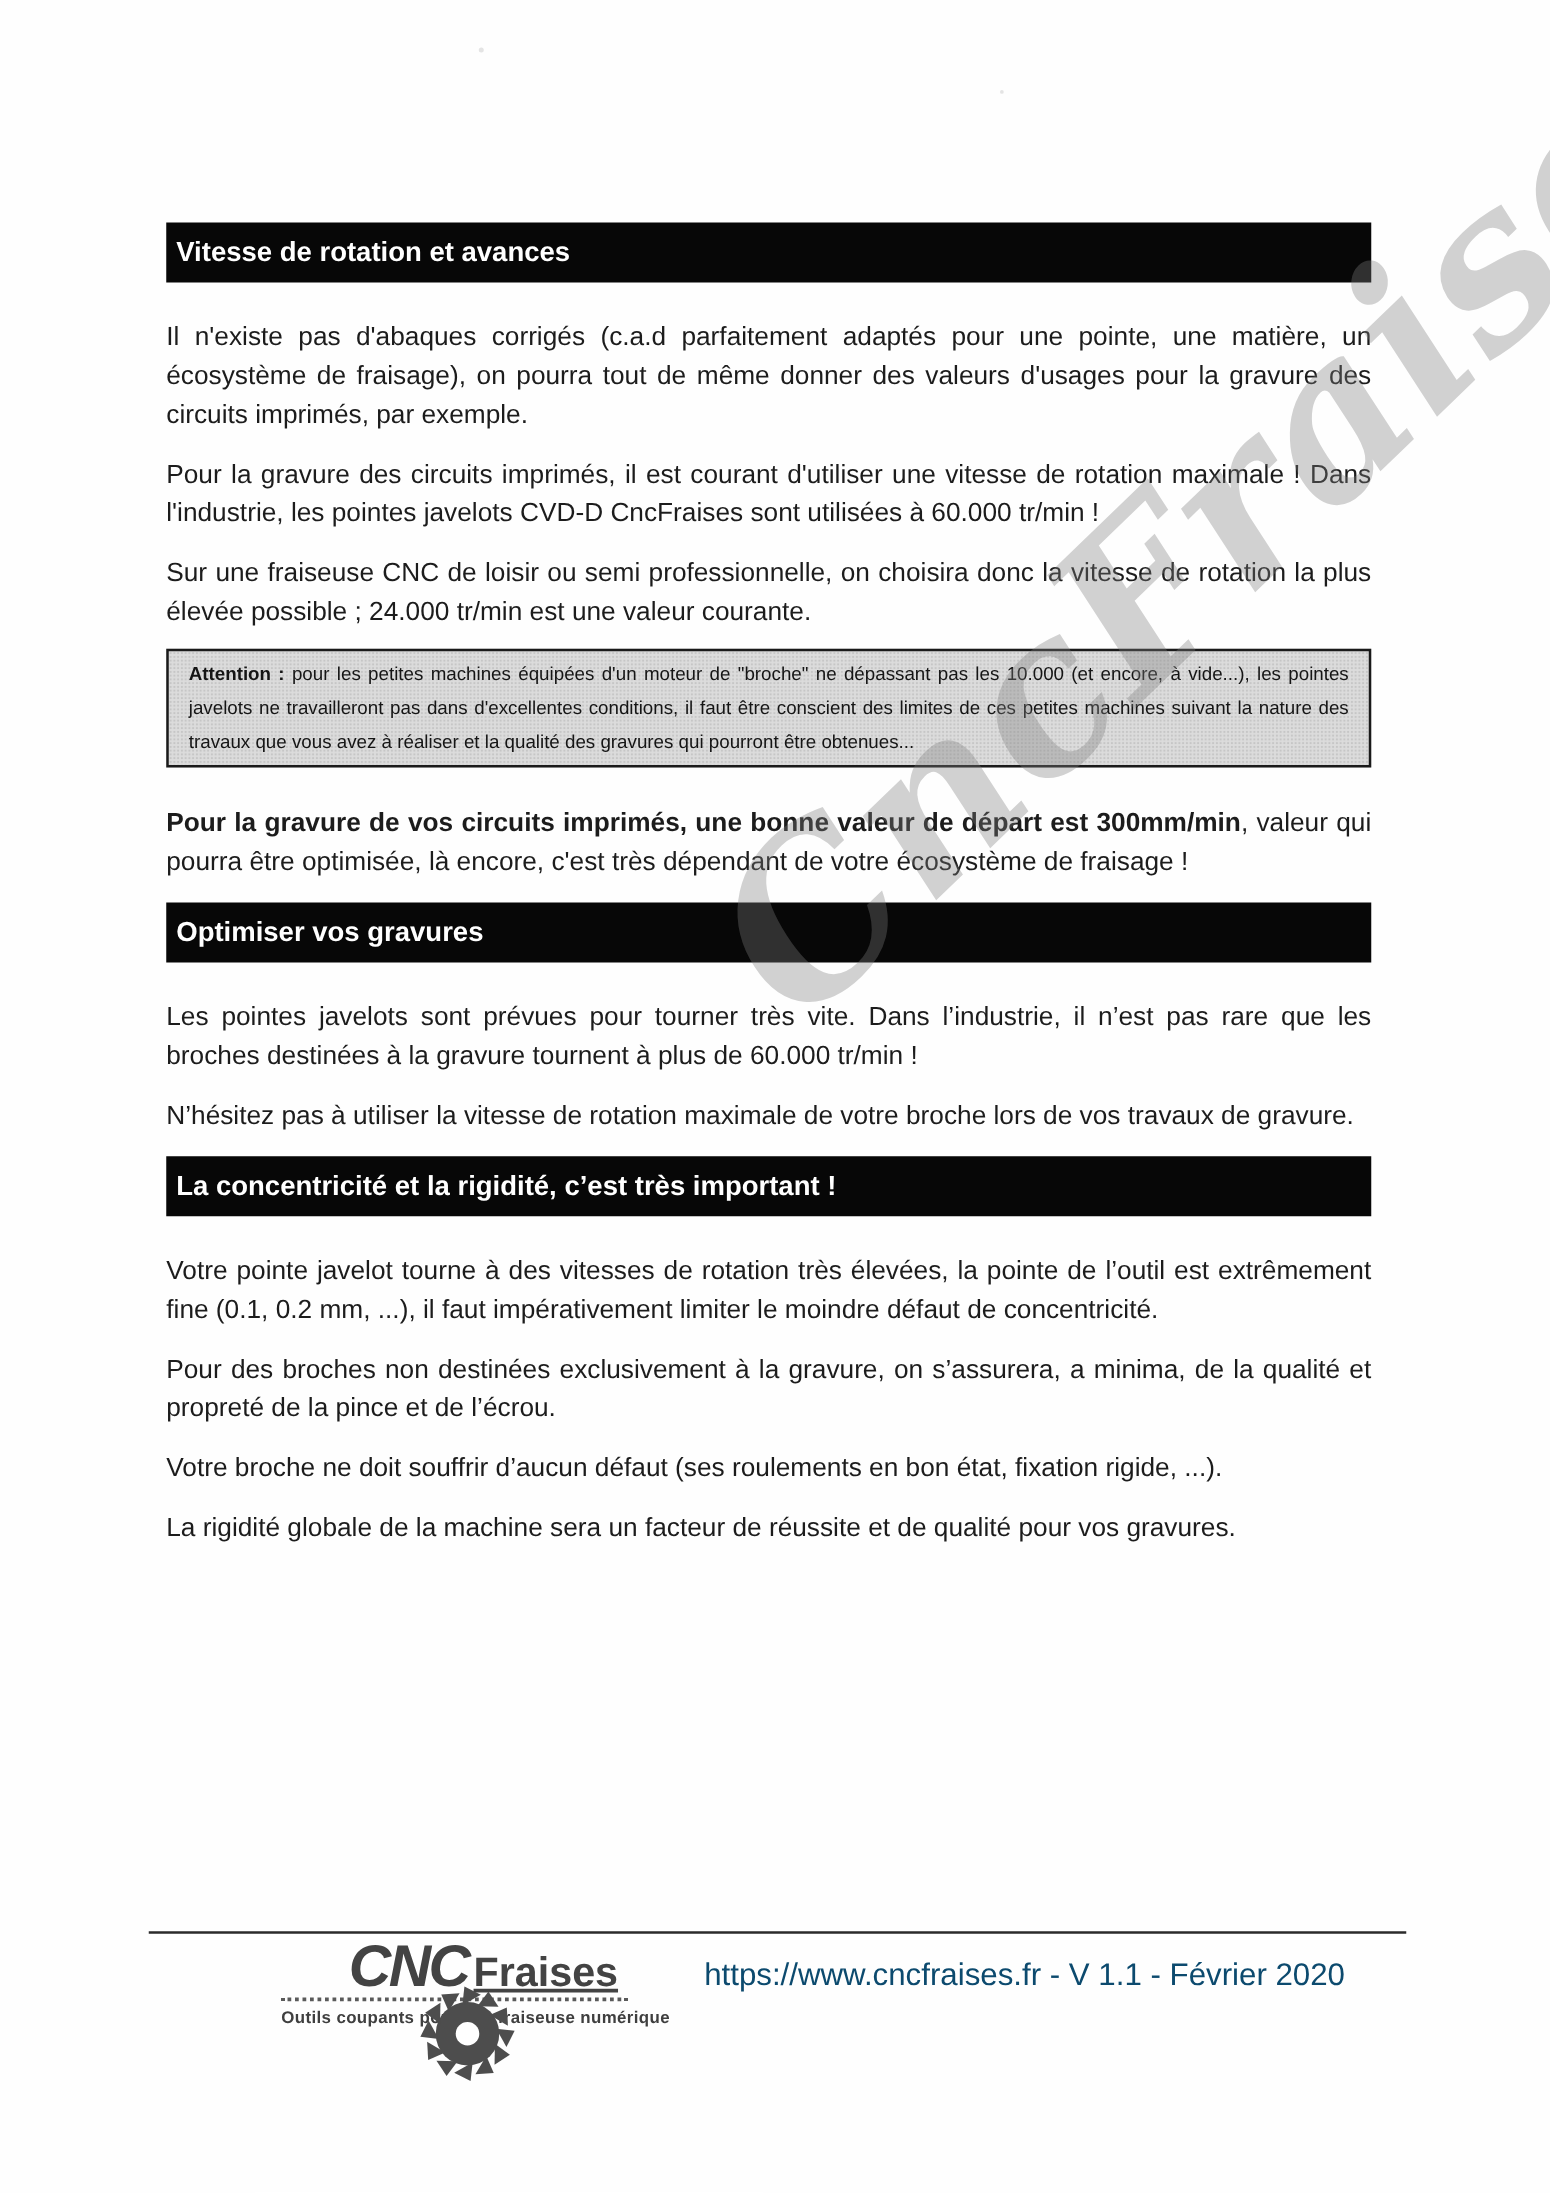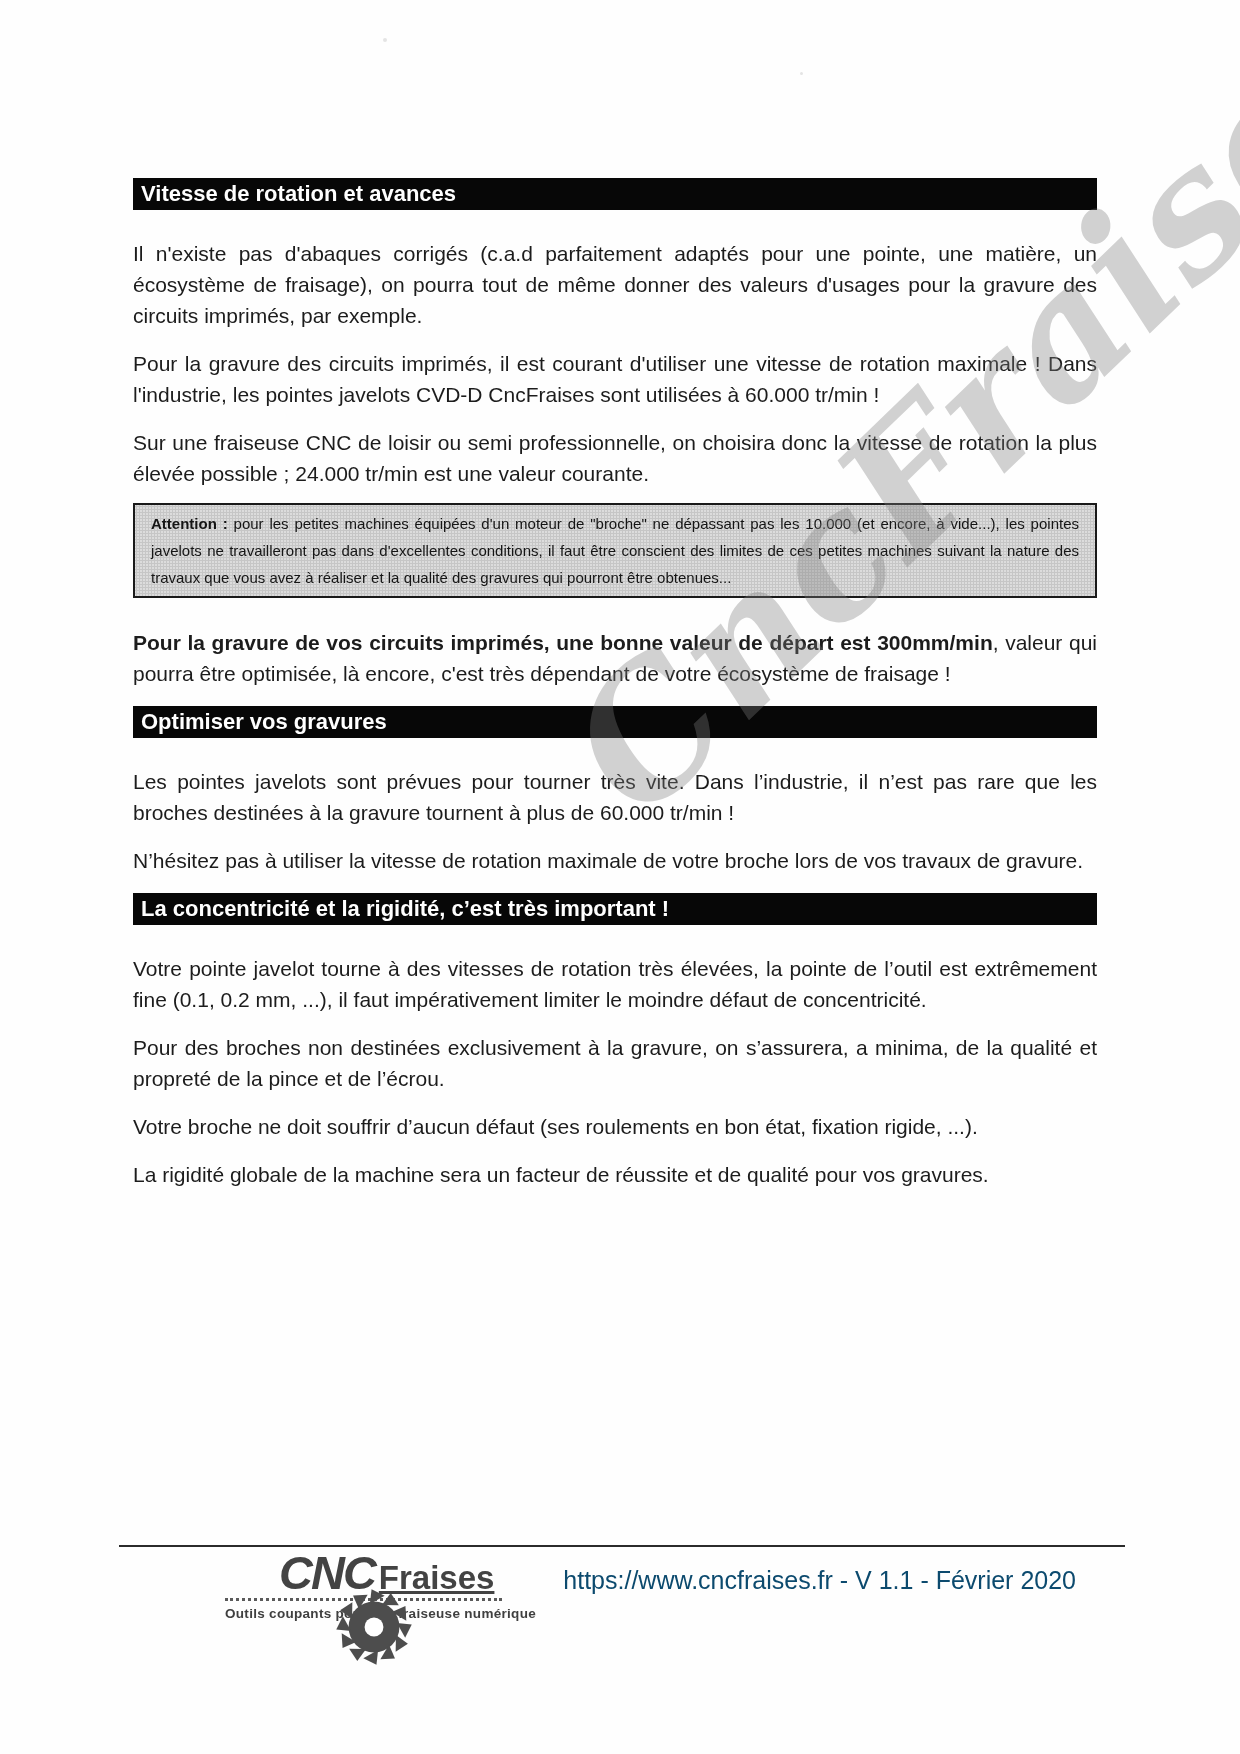--- a/index.html
+++ b/index.html
@@ -38,21 +38,21 @@
   }
   
   .content {
     position: absolute;
     left: 133px;
     top: 178px;
     width: 964px;
     z-index: 1;
   }
   .bar {
-    height: 32px;
+    height: 48px;
     display: flex;
     align-items: center;
     padding: 0 8px;
     background: #070707;
     color: #ffffff;
     font-size: 22px;
     font-weight: 700;
     margin: 0 0 28px 0;
   }
   .content p {

